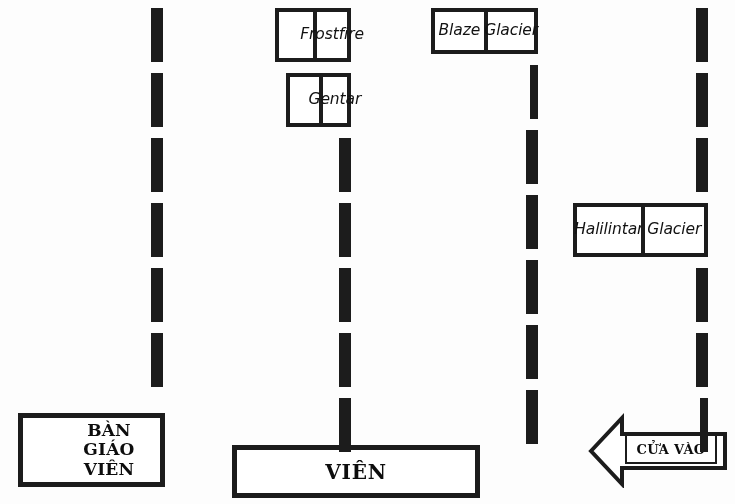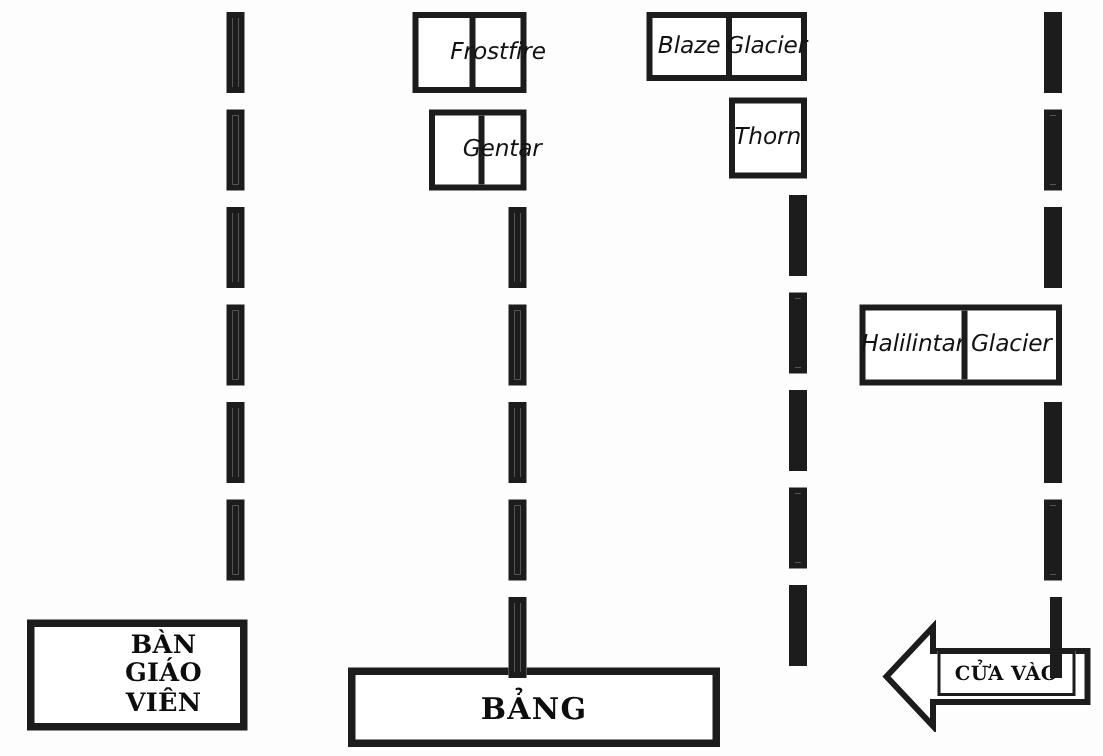--- a/index.html
+++ b/index.html
@@ -150,21 +150,21 @@
 <div id="room">
 
   <div id="teacher-desk">
     <div class="plate-text">
       <span>BÀN</span><br>
       <span>GIÁO VIÊN</span>
     </div>
   </div>
 
   <div id="board">
-    <span class="plate-text">BẢNG</span>
+    <span class="plate-text">VIÊN</span>
   </div>
 
   <div id="entrance">
     <svg viewBox="0 0 140 76">
       <polygon points="3,39 34,6 34,22 137,22 137,56 34,56 34,72" fill="#ffffff" stroke="#1c1c1c" stroke-width="4" stroke-linejoin="miter"></polygon>
     </svg>
     <div id="entrance-label">
       <span class="plate-text">CỬA VÀO</span>
     </div>
   </div>
@@ -280,23 +280,20 @@
     <div class="desk-column" style="left: 380px; top: 8px; width: 158px; gap: 11px;">
       <div class="desk" style="height: 46px;">
         <div class="seat">
           <span class="seat-label">Blaze</span>
         </div>
         <div class="seat right-seat">
           <span class="seat-label">Glacier</span>
         </div>
       </div>
       <div class="desk" style="height: 54px;">
-        <div class="seat">
-          <span class="seat-label">Thorn</span>
-        </div>
       </div>
       <div class="desk" style="height: 54px;">
         <div class="seat">
           <span class="seat-label"></span>
         </div>
         <div class="seat right-seat">
           <span class="seat-label"></span>
         </div>
       </div>
       <div class="desk" style="height: 54px;">

